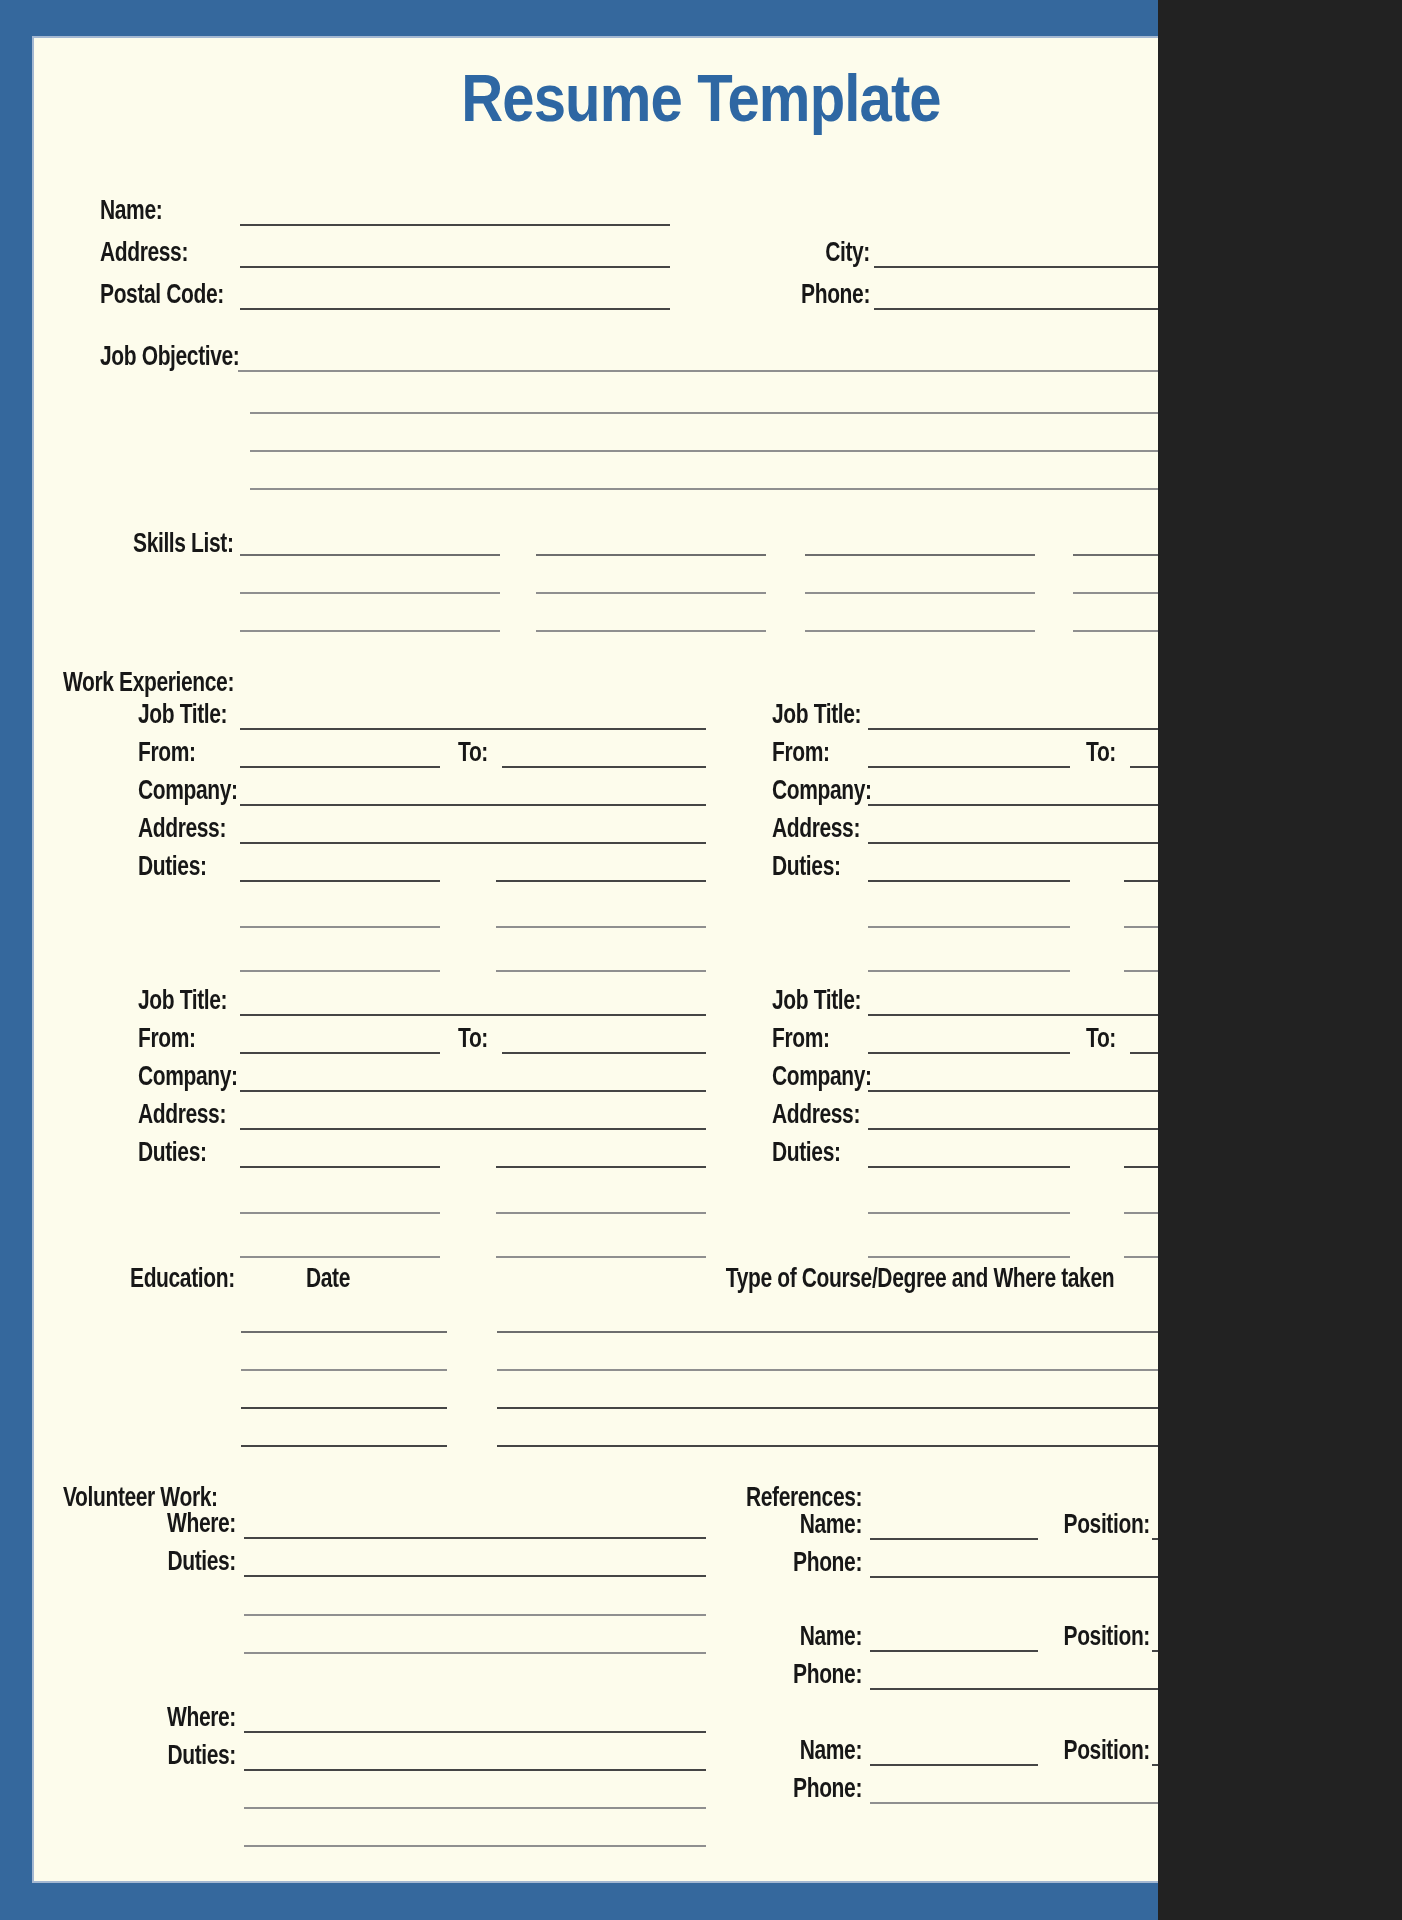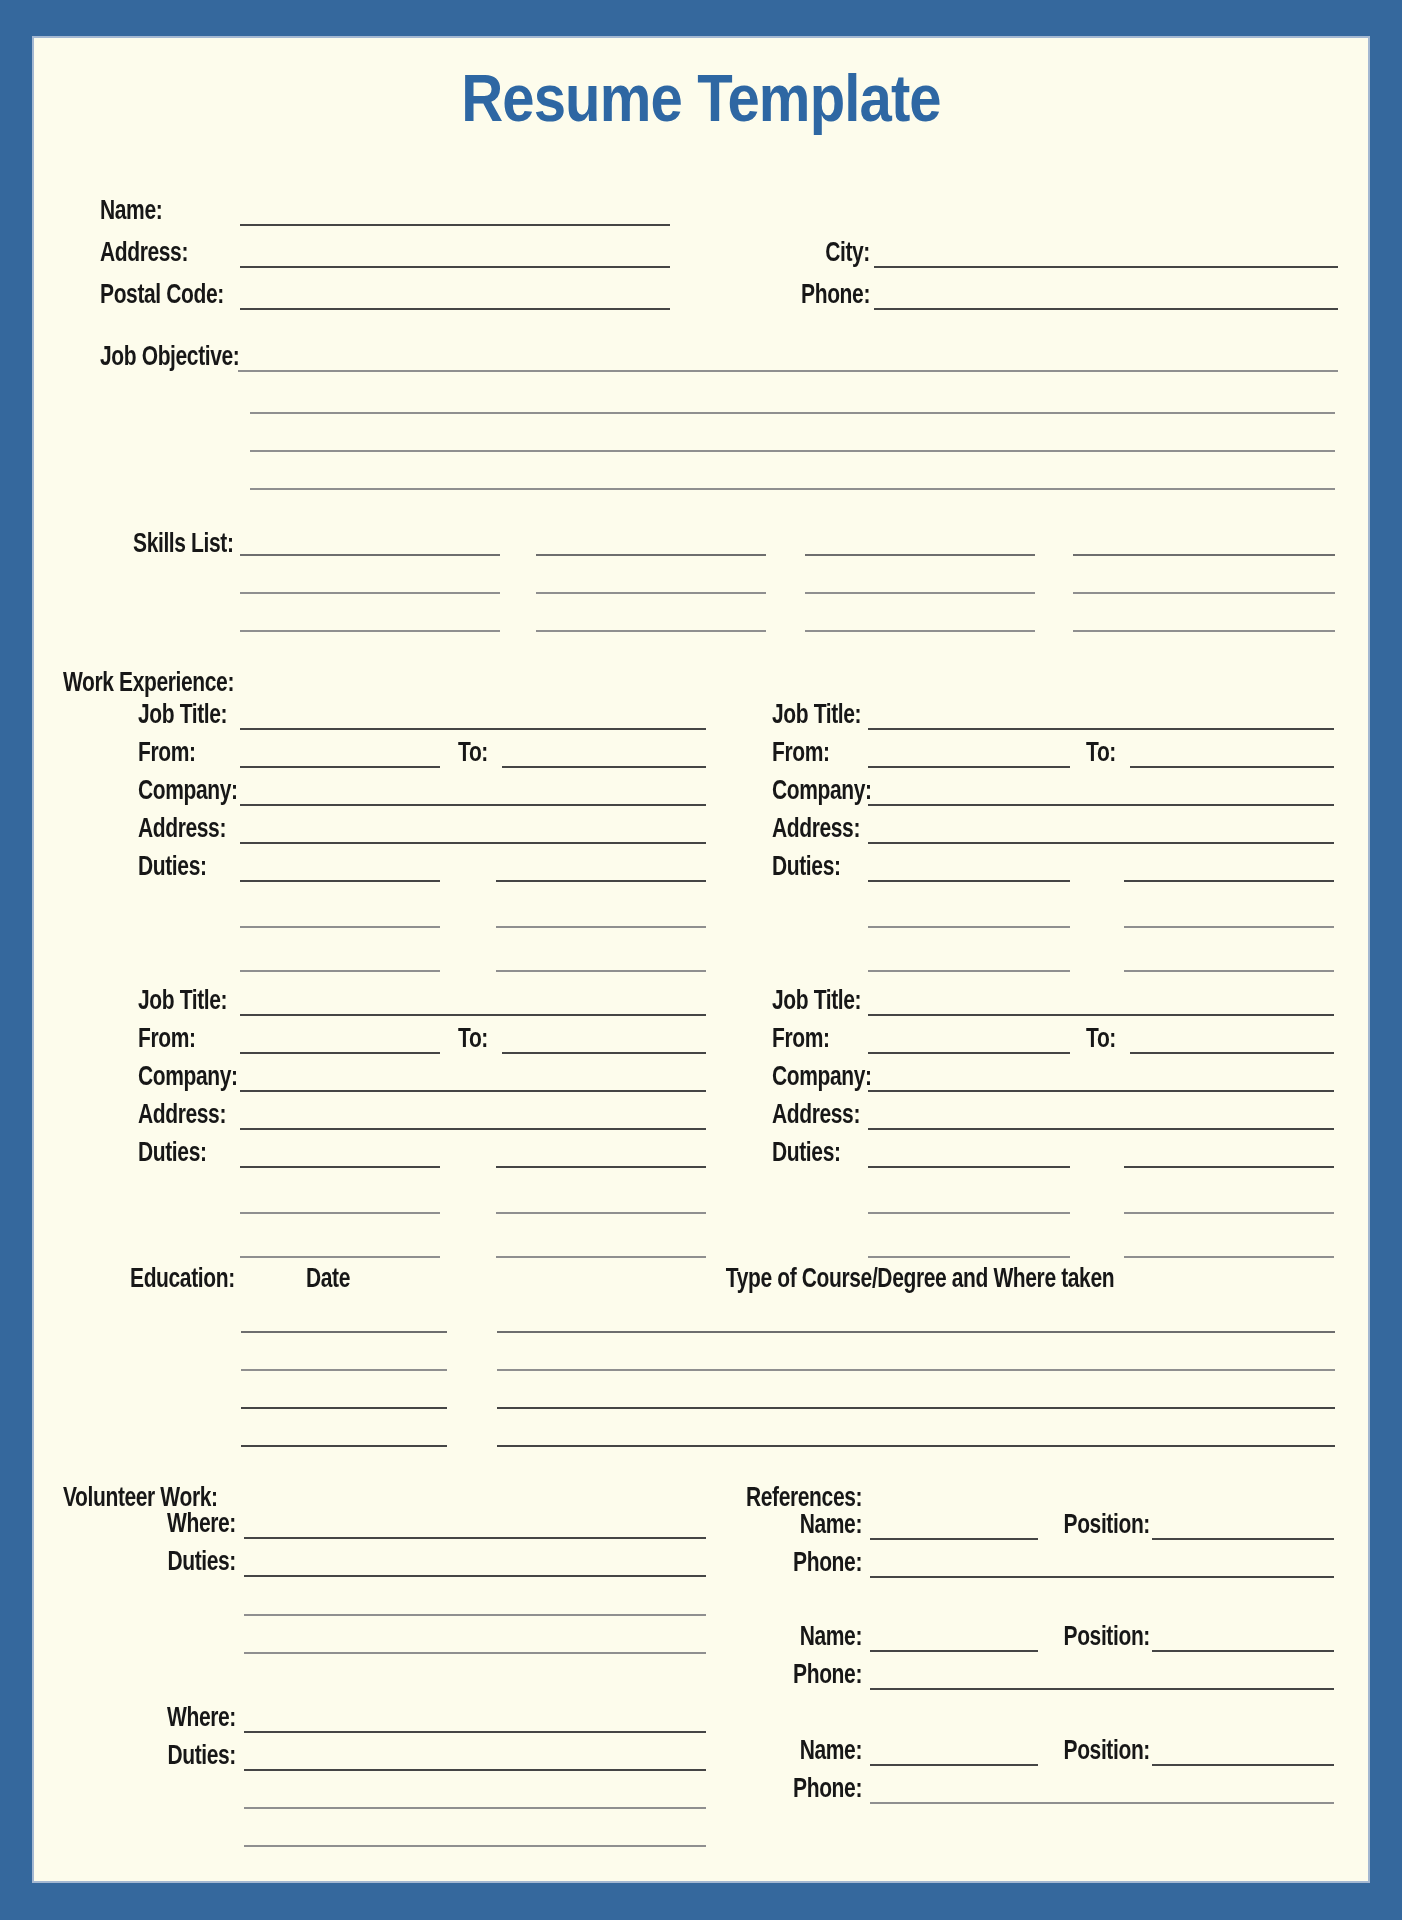--- a/index.html
+++ b/index.html
@@ -1,16 +1,16 @@
 <!DOCTYPE html>
 <html><head>
 <meta charset="utf-8">
 <style>
   html,body{margin:0;padding:0;background:#222;}
-  .page{position:relative;width:1402px;height:1920px;background:#35689d;
+  .page{position:relative;width:1158px;height:1920px;background:#35689d;
         font-family:"Liberation Sans",sans-serif;overflow:hidden;}
   .sheet{position:absolute;left:32px;top:36px;width:1338px;height:1847px;
          background:#fdfcec;border:2px solid #a4b8d2;box-sizing:border-box;}
   .title{position:absolute;left:0;top:60px;width:1402px;text-align:center;
          font-size:66px;font-weight:700;letter-spacing:-1px;color:#2e67a3;
          transform:scaleX(0.88);}
   .lbl{position:absolute;font-size:28px;font-weight:700;letter-spacing:-0.5px;
        color:#171717;line-height:32px;white-space:nowrap;
        transform:scaleX(0.75);transform-origin:0 50%;}
   .lbl.r{text-align:right;transform-origin:100% 50%;}

